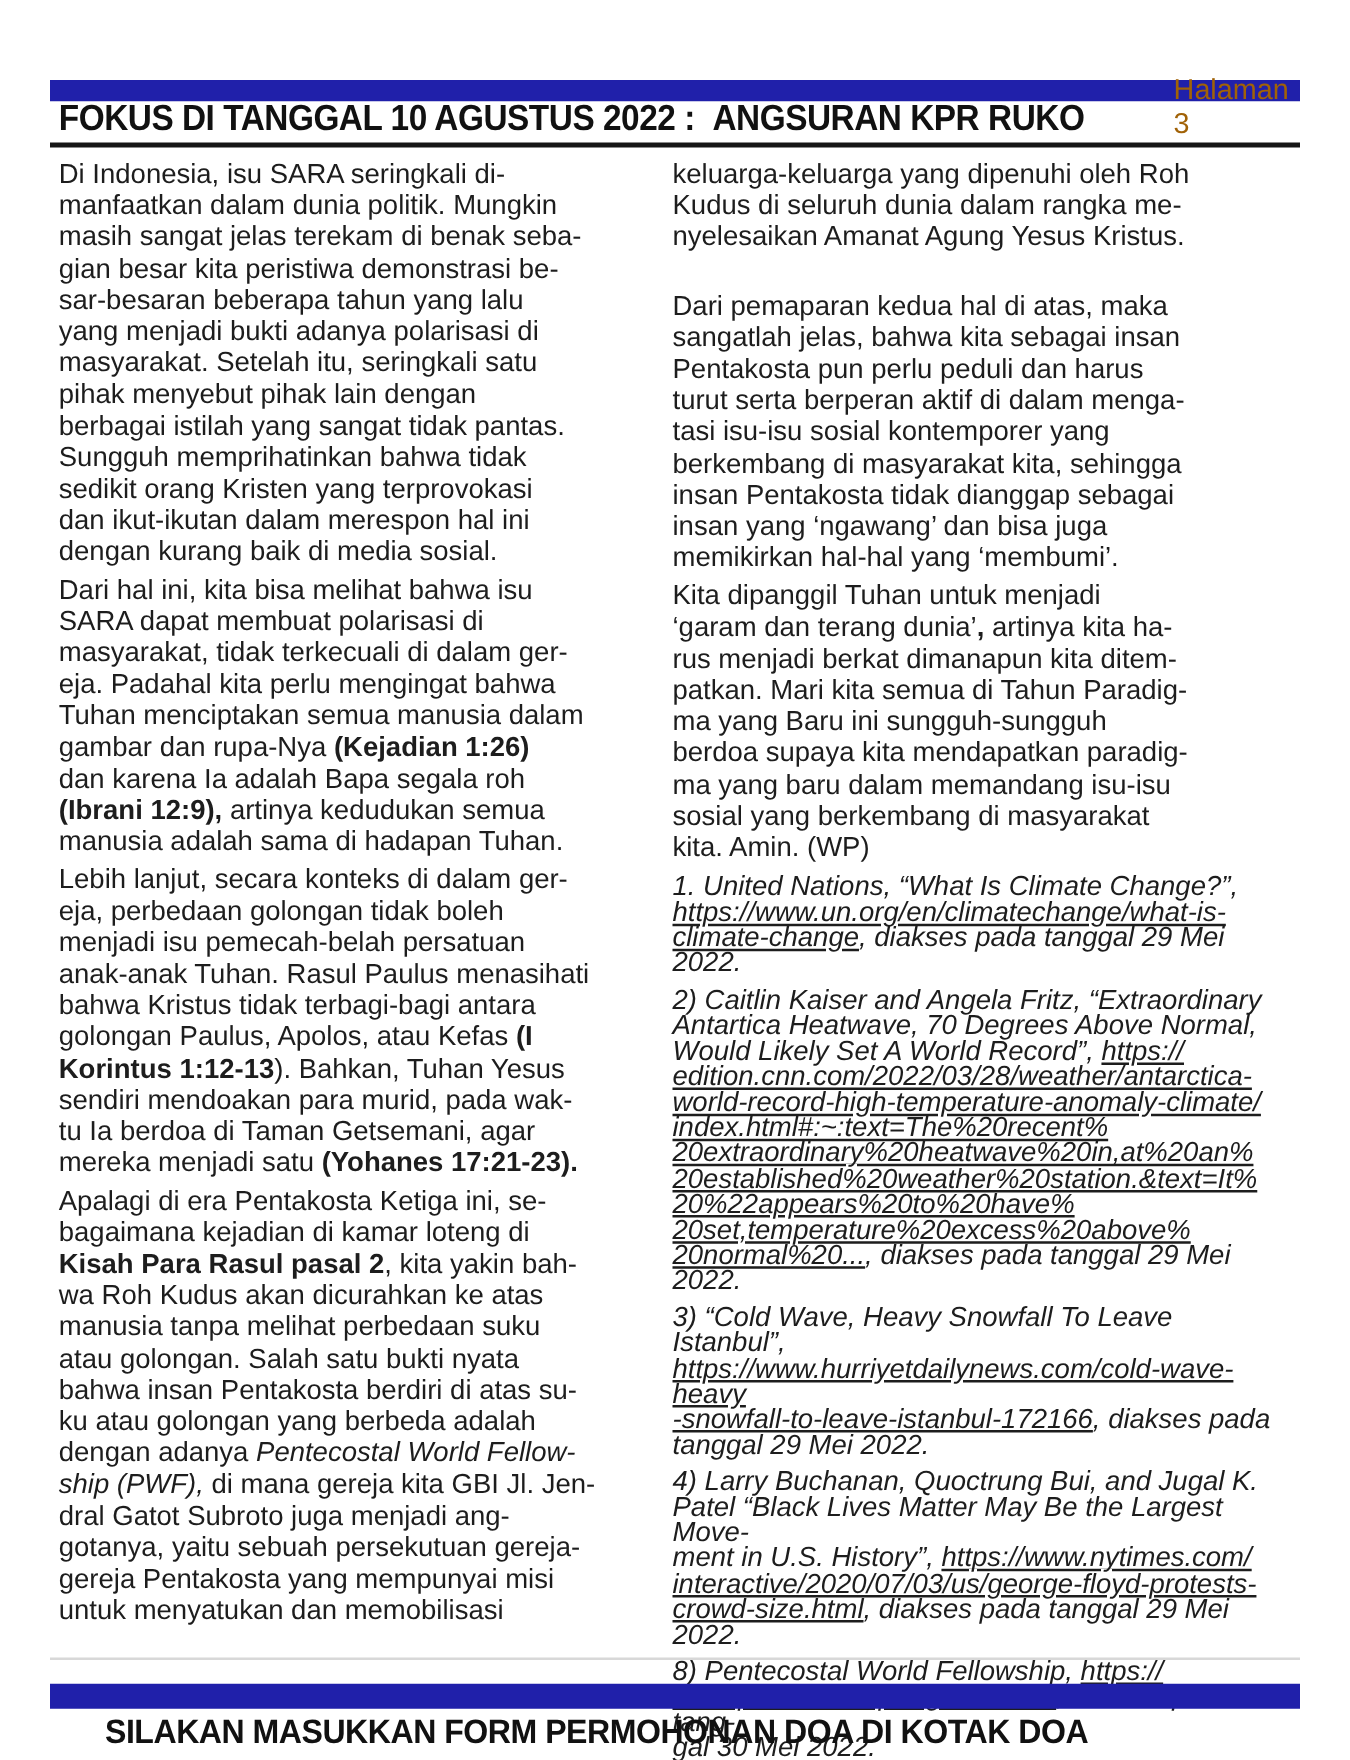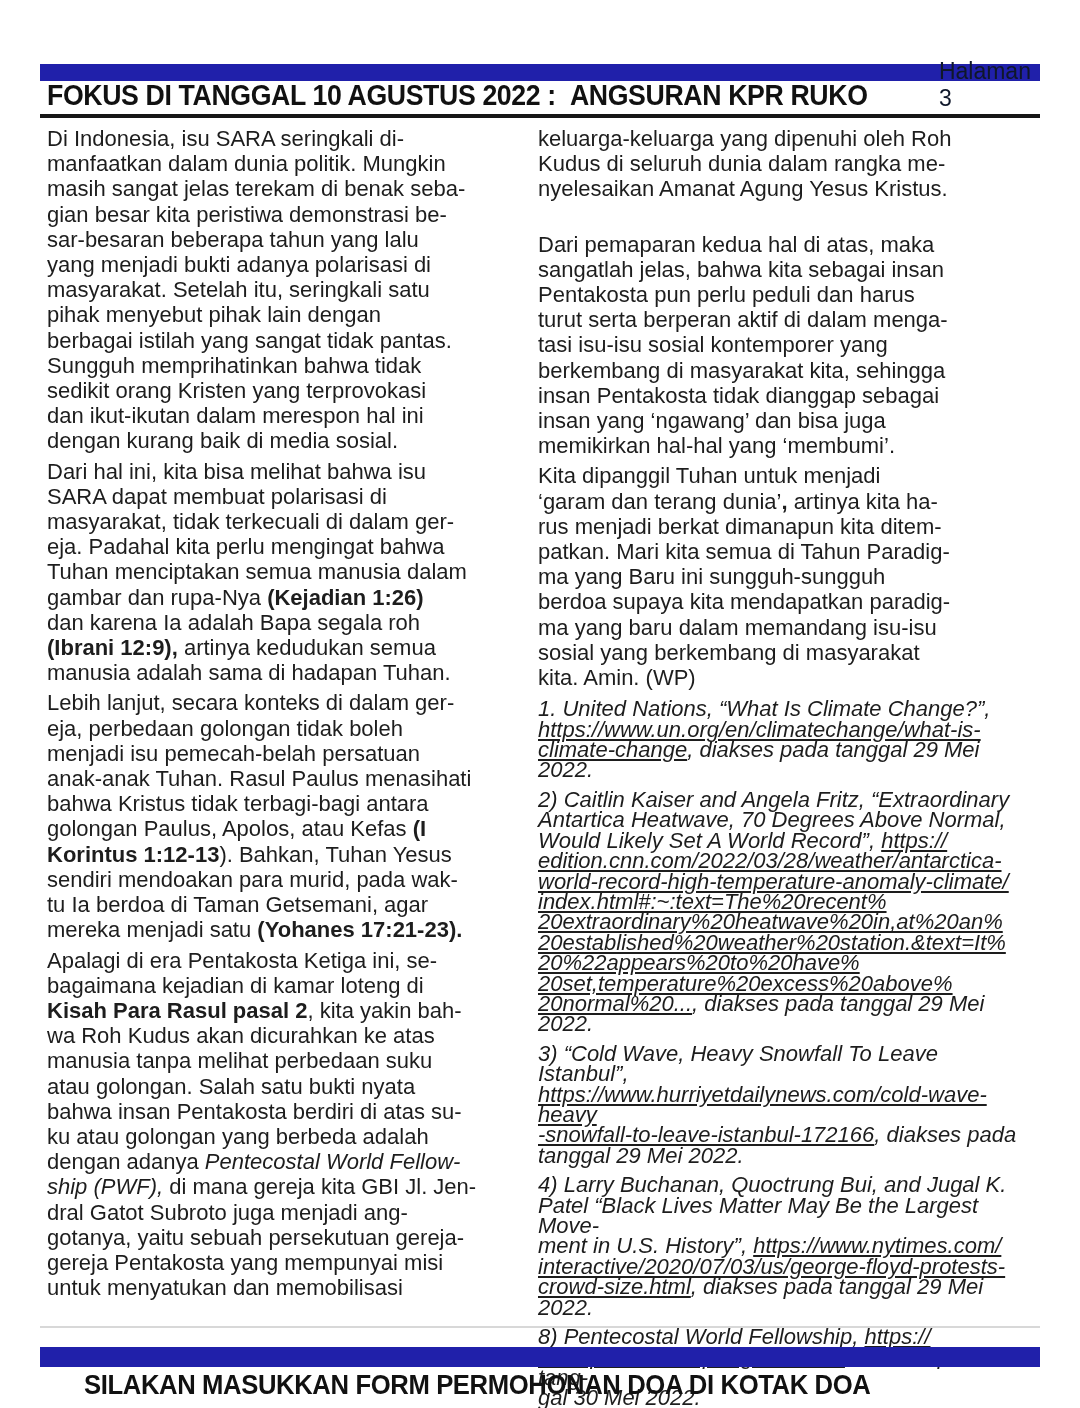--- a/index.html
+++ b/index.html
@@ -5,21 +5,21 @@
   html,body{margin:0;padding:0;background:#fff;}
   .page{
     position:relative;width:1080px;height:1408px;background:#ffffff;
     font-family:Liberation Sans, sans-serif;color:#1d1d1d;overflow:hidden;
   }
   .top-bar{position:absolute;left:40px;top:64px;width:1000px;height:17px;background:#2020AA;}
   .header{position:absolute;left:47px;top:80px;width:988px;height:32px;
     display:flex;justify-content:space-between;align-items:flex-end;}
   .header-title{font-weight:bold;font-size:29px;letter-spacing:-0.4px;white-space:nowrap;
     transform:scaleX(0.92);transform-origin:left bottom;color:#111;}
-  .page-number{font-size:23px;color:#0f172a;}
+  .page-number{font-size:23px;color:#a16207;}
   .header-rule{position:absolute;left:40px;top:114px;width:1000px;height:4px;background:#161616;}
   .columns{position:absolute;left:47px;top:126px;width:991px;display:flex;gap:4px;}
   .col{width:487px;font-size:22px;line-height:25.2px;}
   .rich-par{margin:0;}
   .rich-par + .rich-par{margin-top:5px;}
   .gap-before{margin-top:30px !important;}
   .seg-n{font-weight:normal;}
   .seg-b{font-weight:bold;}
   .seg-i{font-style:italic;}
   .seg-link{text-decoration:underline;cursor:pointer;}

